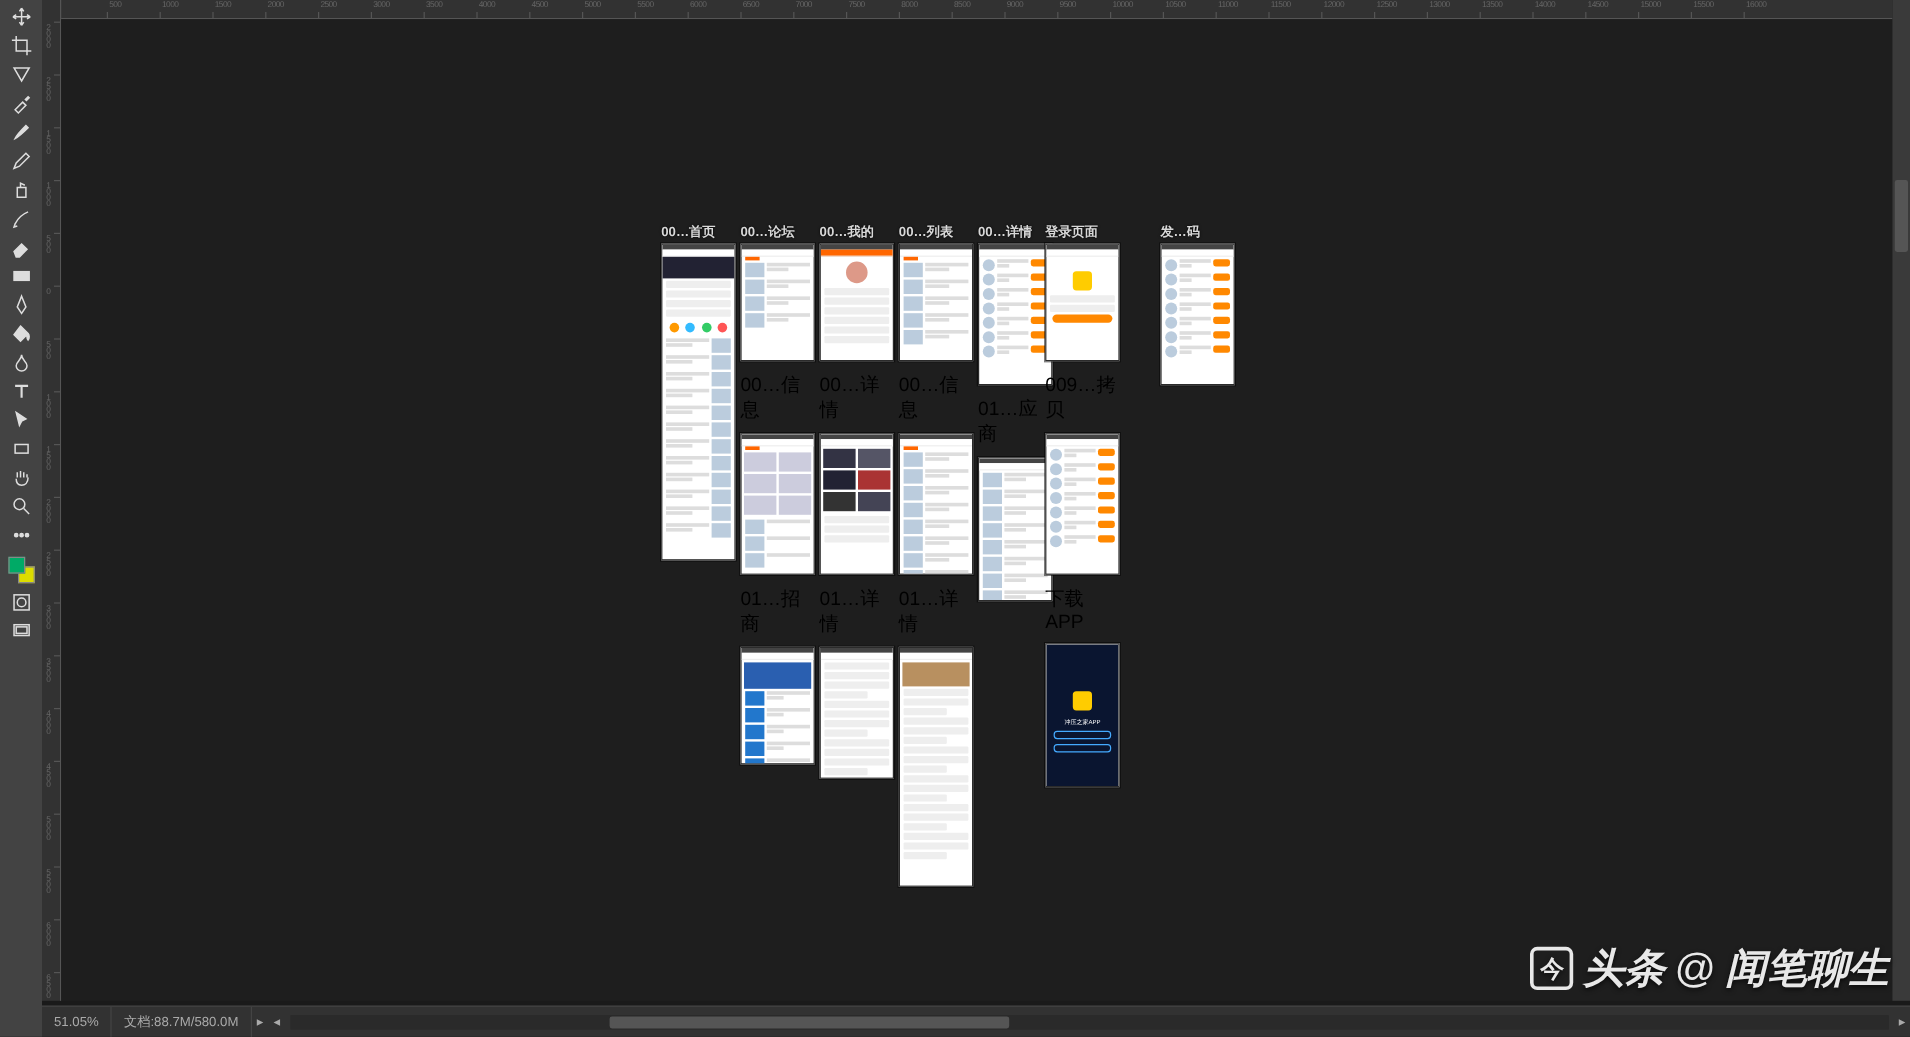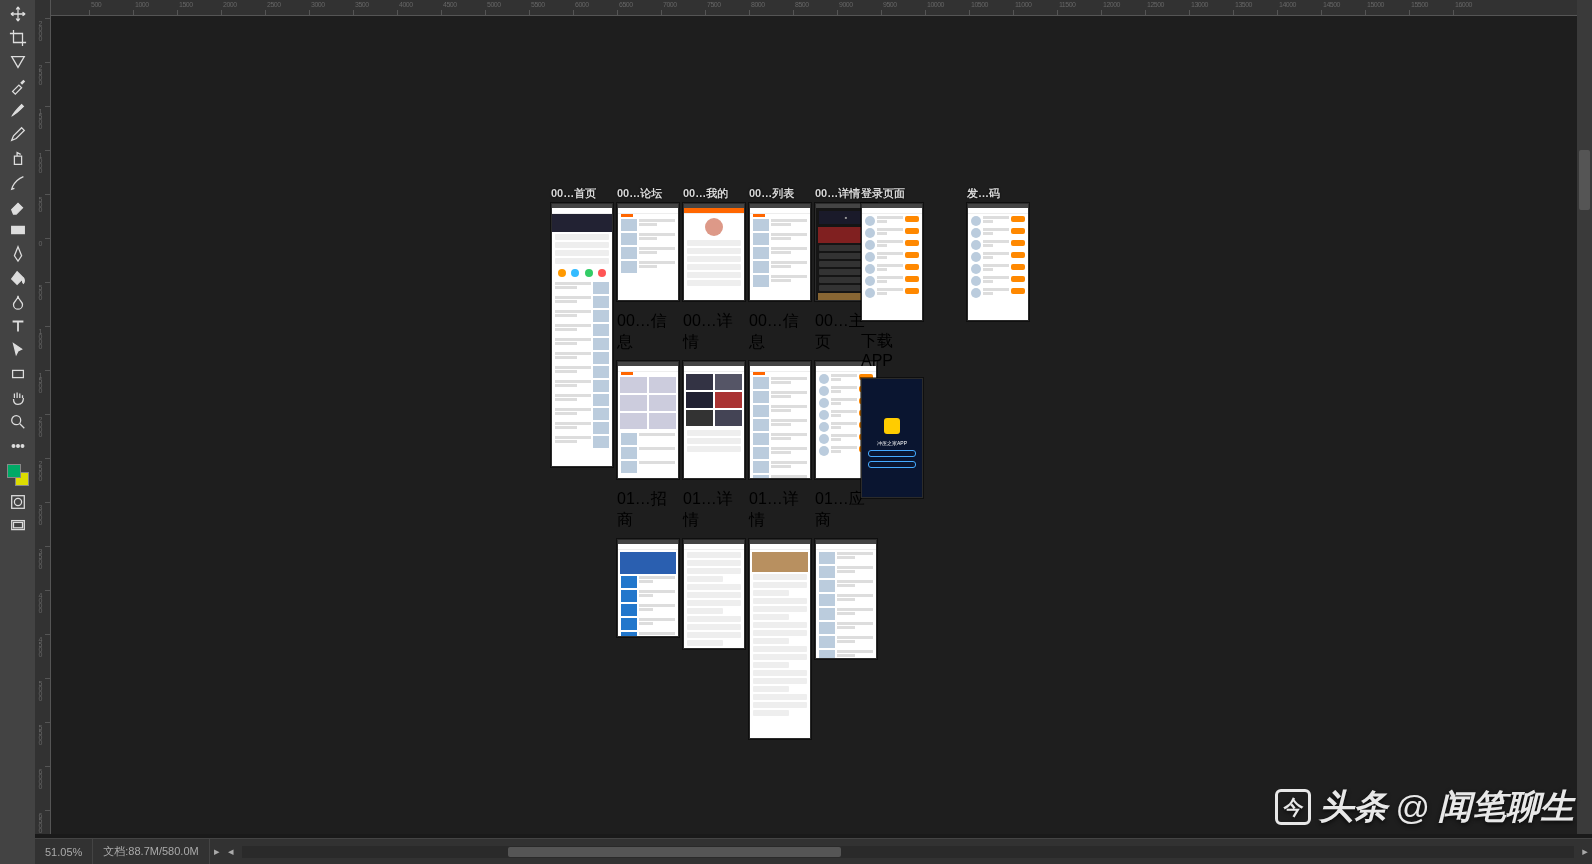--- a/index.html
+++ b/index.html
@@ -710,35 +710,20 @@
             <div class="row s"></div>
             <div class="row"></div>
             <div class="row"></div>
             <div class="row s"></div>
           </div>
         </div>
       </div>
       <div class="col" style="left: 264px;">
         <div class="ab-label">00…详情</div>
         <div style="position: relative; margin-bottom: 8px;">
-          <div class="ab" style="height: 98px; background: rgb(21, 21, 21);">
-            <div class="topbar"></div>
-            <div class="" style="margin: 3px; padding: 4px; background: rgb(26, 26, 42); color: rgb(153, 153, 153); font-size: 4px; line-height: 5px; text-align: center;">■</div>
-            <div class="" style="height: 16px; margin: 2px; background: rgb(128, 32, 32);"></div>
-            <div class="row" style="background: rgb(51, 51, 51);"></div>
-            <div class="row" style="background: rgb(51, 51, 51);"></div>
-            <div class="row" style="background: rgb(51, 51, 51);"></div>
-            <div class="row" style="background: rgb(51, 51, 51);"></div>
-            <div class="row" style="background: rgb(51, 51, 51);"></div>
-            <div class="row" style="background: rgb(51, 51, 51);"></div>
-            <div class="" style="height: 12px; margin: 2px; background: rgb(136, 102, 51);"></div>
-          </div>
-          <div class="sublabel">00…主页</div>
-        </div>
-        <div style="position: relative; margin-bottom: 8px;">
           <div class="ab" style="height: 118px;">
             <div class="topbar"></div>
             <div class="hdr"></div>
             <div class="listimg">
               <div class="im" style="width: 10px; height: 10px; border-radius: 50%;"></div>
               <div class="t">
                 <div></div>
                 <div style="width:40%"></div>
               </div>
               <div style="width: 14px; height: 6px; background: rgb(255, 136, 0); border-radius: 2px;"></div>
@@ -850,22 +835,33 @@
             <div class="listimg">
               <div class="im"></div>
               <div class="t">
                 <div></div>
                 <div style="width:50%"></div>
               </div>
             </div>
           </div>
         </div>
       </div>
-      <div class="col" style="left: 310px;">
+      <div class="col" style="left: 320px;">
         <div class="ab-label">登录页面</div>
+        <div style="position: relative; margin-bottom: 8px;">
+          <div class="ab" style="height: 98px;">
+            <div class="topbar"></div>
+            <div class="hdr"></div>
+            <div class="logo"></div>
+            <div class="row"></div>
+            <div class="row"></div>
+            <div class="pill"></div>
+          </div>
+          <div class="sublabel">009…拷贝</div>
+        </div>
         <div style="position: relative; margin-bottom: 8px;">
           <div class="ab" style="height: 118px;">
             <div class="topbar"></div>
             <div class="hdr"></div>
             <div class="listimg">
               <div class="im" style="width: 10px; height: 10px; border-radius: 50%;"></div>
               <div class="t">
                 <div></div>
                 <div style="width:40%"></div>
               </div>

